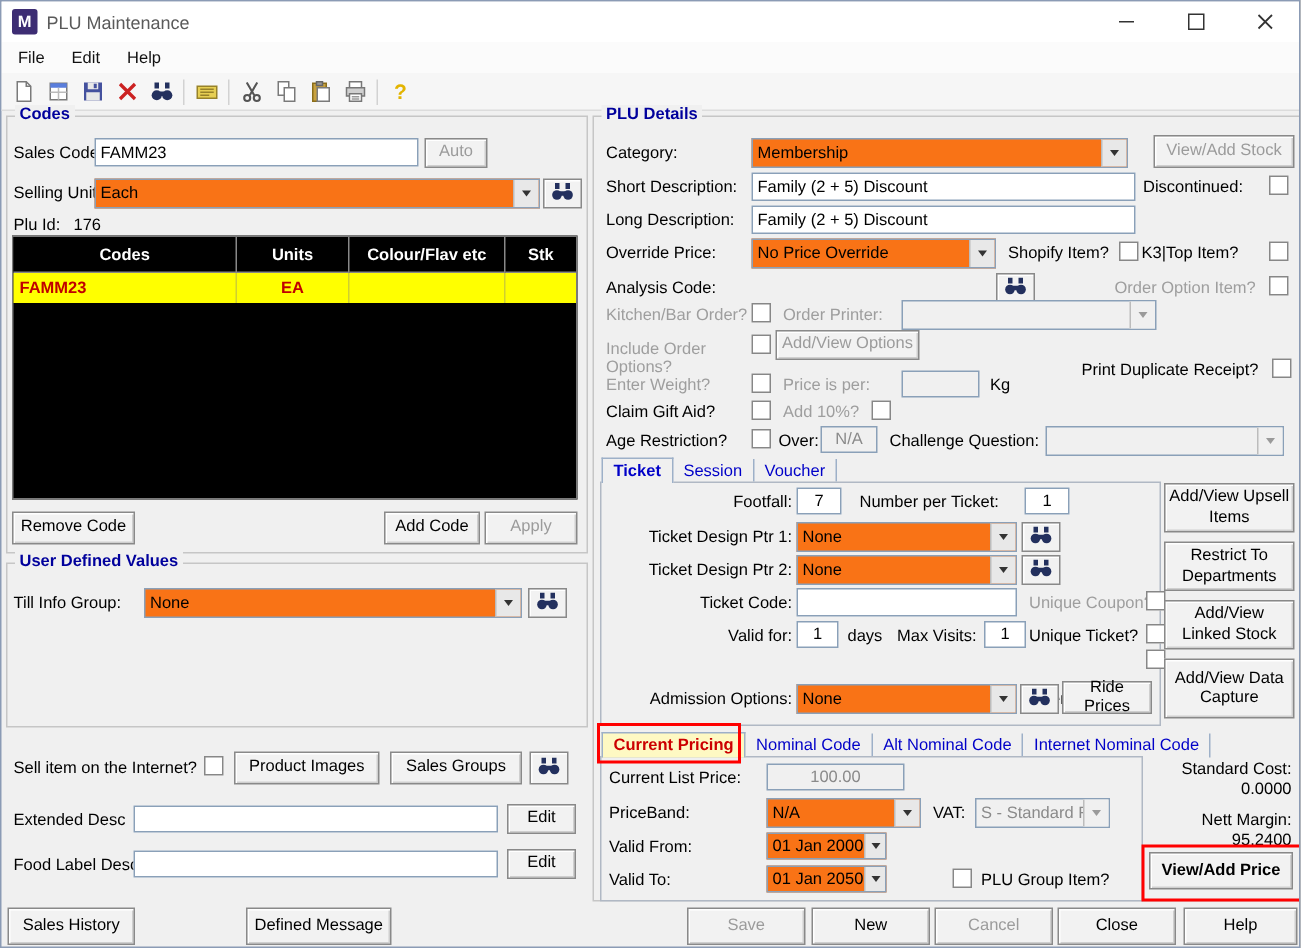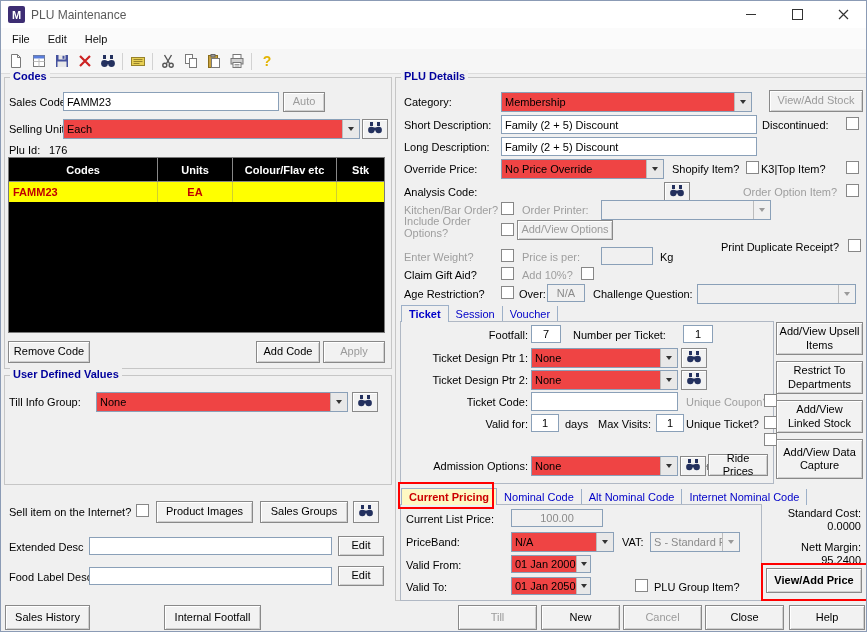--- a/index.html
+++ b/index.html
@@ -22,26 +22,26 @@
   .tbtn {width:23px; height:21px; display:flex; align-items:center; justify-content:center;}
   .tsep {width:1px; height:17px; background:#d2d2d2; margin:0 3px;}
 
   
   .grp {position:absolute; border:1px solid #c6c6c6;}
   .grp-label {position:absolute; top:-8px; left:5px; background:#f0f0f0; padding:0 3px;
     color:#00009c; font-weight:bold; white-space:nowrap;}
   .lbl {position:absolute; white-space:nowrap;}
   .lbl.r {text-align:right;}
   .gray {color:#9e9e9e;}
-  .wrap {white-space:normal; line-height:12px;}
+  .wrap {white-space:normal; line-height:12px;margin-top:12px;}
   .inp {position:absolute; box-sizing:border-box; background:#fff; border:1px solid #8aa0b8;
     font-family:inherit; font-size:11px; padding:1px 3px; height:19px; outline:none;}
   .center {text-align:center;}
   .dis {background:#f0f0f0 !important; color:#8a8a8a !important;}
-  .dd {position:absolute; box-sizing:border-box; background:#ef4444; border:1px solid #8aa0b8;
+  .dd {position:absolute; box-sizing:border-box; background:#f97316; border:1px solid #8aa0b8;
     display:flex; align-items:stretch; height:20px;}
   .ddt {flex:1; display:flex; align-items:center; padding:0 3px; white-space:nowrap; overflow:hidden;}
   .ddb {width:16px; background:#e8e8e8; border-left:1px solid #bcbcbc; display:flex; align-items:center; justify-content:center;}
   .ddb.small {width:13px;}
   .tri {width:0; height:0; border-left:3.5px solid transparent; border-right:3.5px solid transparent; border-top:4px solid #333;}
   .dd.ddis {background:#f0f0f0;}
   .dd.ddis .ddt {color:#8a8a8a;}
   .dd.ddis .ddb {background:#f0f0f0;}
   .dd.ddis .tri {border-top-color:#9a9a9a;}
   .btn {position:absolute; box-sizing:border-box; background:#f2f2f2; border:1px solid #898989;
@@ -263,21 +263,21 @@
 
   <span class="lbl" style="left:8px; top:540px;">Extended Desc</span>
   <input class="inp" style="left: 88px; top: 536px; width: 243px; height: 18px;" value="">
   <div class="btn" style="left:337px; top:535px; width:46px; height:20px;">Edit</div>
 
   <span class="lbl" style="left:8px; top:570px;">Food Label Desc</span>
   <input class="inp" style="left: 88px; top: 566px; width: 243px; height: 18px;" value="">
   <div class="btn" style="left:337px; top:565px; width:46px; height:20px;">Edit</div>
 
   <div class="btn" style="left:4px; top:604px; width:85px; height:25px;">Sales History</div>
-  <div class="btn" style="left:163px; top:604px; width:97px; height:25px;">Internal Footfall</div>
+  <div class="btn" style="left:163px; top:604px; width:97px; height:25px;">Defined Message</div>
 
   <div class="grp" style="left:394px; top:76px; width:470px; height:522px;">
     <span class="grp-label">PLU Details</span>
   </div>
 
   <span class="lbl" style="left:403px; top:95px;">Category:</span>
   <div class="dd" style="left:500px; top:91px; width:251px;">
     <span class="ddt">Membership</span>
     <span class="ddb">
         <span class="tri"></span>
@@ -485,21 +485,21 @@
   </div>
   <span class="cb" style="left:634px; top:578px;"></span>
   <span class="lbl" style="left:653px; top:580px;">PLU Group Item?</span>
 
   <span class="lbl r" style="left:770px; top:506px; width:90px;">Standard Cost:</span>
   <span class="lbl r" style="left:770px; top:519px; width:90px;">0.0000</span>
   <span class="lbl r" style="left:770px; top:540px; width:90px;">Nett Margin:</span>
   <span class="lbl r" style="left:770px; top:553px; width:90px;">95.2400</span>
   <div class="btn bold" style="left:765px; top:567px; width:96px; height:25px;">View/Add Price</div>
 
-  <div class="btn bdis" style="left:457px; top:604px; width:79px; height:25px;">Till</div>
+  <div class="btn bdis" style="left:457px; top:604px; width:79px; height:25px;">Save</div>
   <div class="btn" style="left:540px; top:604px; width:79px; height:25px;">New</div>
   <div class="btn bdis" style="left:622px; top:604px; width:79px; height:25px;">Cancel</div>
   <div class="btn" style="left:704px; top:604px; width:79px; height:25px;">Close</div>
   <div class="btn" style="left:788px; top:604px; width:76px; height:25px;">Help</div>
 
   <div class="annot" style="left:397px; top:481px; width:92px; height:23px;"></div>
   <div class="annot" style="left:760px; top:562px; width:106px; height:34px;"></div>
 
 </div>
 

